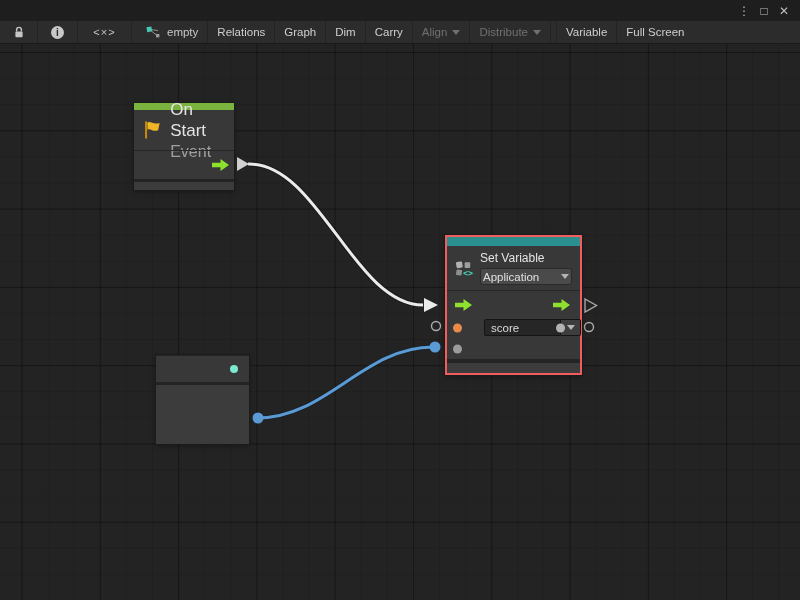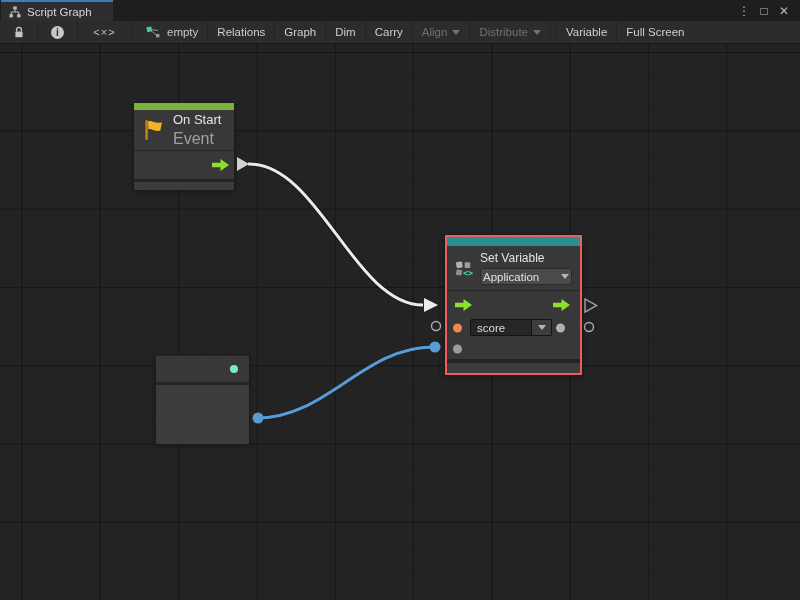--- a/index.html
+++ b/index.html
@@ -48,21 +48,21 @@
     background-position:21.5px 8px, 21.5px 8px, 21.5px 8px, 21.5px 8px; }
   .wires { position:absolute; top:0; left:0; width:800px; height:556px; pointer-events:none; }
 
   
   .node { position:absolute; background:#383838; box-shadow:0 0 0 1px #1b1b1b, 0 2px 5px rgba(0,0,0,0.35);
     display:flex; flex-direction:column; }
   .colorbar { width:100%; flex:0 0 auto; }
   .nsep { height:1px; background:#262626; flex:0 0 auto; }
   .nfooter { margin-top:auto; background:#3c3c3c; border-top:3px solid #242424; flex:1 1 auto; }
   .nhead { display:flex; align-items:center; gap:7px; padding:0 8px; flex:0 0 auto; }
-  .ntitle { font-size:13px; color:#e4e4e4; line-height:1.25; }
+  .ntitle { font-size:17px; color:#e4e4e4; line-height:1.25; }
   .nsub { font-size:16px; color:#a0a0a0; line-height:1.2; }
   .prow { position:relative; flex:0 0 auto; }
   .dot { position:absolute; border-radius:50%; top:50%; transform:translateY(-50%); }
   .flow-arrow { position:absolute; top:50%; transform:translateY(-50%); width:17px; height:12px; }
 
   
   #node-onstart { left:134px; top:59px; width:100px; height:87px; }
   #node-onstart .colorbar { height:7px; background:#79b43f; }
   #node-onstart .nhead { height:40px; }
   #node-onstart .prow { height:28px; }
@@ -72,48 +72,39 @@
     border:2px solid #f15c5c; background:#383838; }
   #node-setvar .colorbar { height:9px; background:#2a8f8f; }
   #node-setvar .nhead { height:44px; }
   #node-setvar .ntitle { font-size:12px; }
   #node-setvar .prow { height:24px; }
   #node-setvar .prow.vrow { height:21px; }
   .scope-dd { margin-top:2px; height:17px; background:#4a4a4a; border:1px solid #2a2a2a; border-radius:3px;
     display:flex; align-items:center; padding:0 2px; font-size:11.5px; color:#e0e0e0; width:92px; }
   .scope-dd .caret { margin-left:auto; }
   .var-dd { position:absolute; left:23px; top:2px; height:17px; display:flex; }
-  .var-field { width:62px; background:#262626; border:1px solid #141414; border-radius:2px 0 0 2px;
-    font-size:11.5px; color:#dcdcdc; display:flex; align-items:center; padding-left:6px; }
+  .var-field { width:77px; background:#262626; border:1px solid #141414; border-radius:2px 0 0 2px;
+    font-size:11.5px; color:#dcdcdc; display:flex; align-items:center; padding-left:6px;margin-left:14px; }
   .var-btn { width:20px; background:#3d3d3d; border:1px solid #141414; border-left:none;
     border-radius:0 2px 2px 0; display:flex; align-items:center; justify-content:center; }
 
   
   #node-int { left:156px; top:311px; width:93px; height:89px; }
   #node-int .nhead { height:47px; align-items:center; }
   #node-int .prow { height:26px; }
   .int-circle { width:26px; height:26px; border-radius:50%; background:#7ee7cf; flex:0 0 auto; }
   .int-val { margin-top:2px; width:20px; height:16px; background:#272727; border:1px solid #161616;
     border-radius:3px; color:#e2e2e2; font-size:11px; display:flex; align-items:center; justify-content:center; }
 </style>
 </head>
 <body>
 
 <div id="app">
 
   <div class="titlebar">
-    <div class="tab">
-      <svg width="12" height="12" viewBox="0 0 12 12">
-        <rect x="4.2" y="0.5" width="3.6" height="3" fill="#bdbdbd"></rect>
-        <rect x="0.5" y="8.2" width="3.4" height="3.2" fill="#bdbdbd"></rect>
-        <rect x="8.1" y="8.2" width="3.4" height="3.2" fill="#bdbdbd"></rect>
-        <path d="M6 3.5 V6 M2.2 8.2 V6 H9.8 V8.2" fill="none" stroke="#bdbdbd" stroke-width="1"></path>
-      </svg>
-      <span class="tab-label">Script Graph</span>
-    </div>
     <div class="win-controls">
       <span class="win-btn">⋮</span>
       <span class="win-btn">□</span>
       <span class="win-btn">✕</span>
     </div>
   </div>
 
   <div class="toolbar">
     <div class="tcell" style="width:38px">
       <svg width="12" height="13" viewBox="0 0 12 13">

